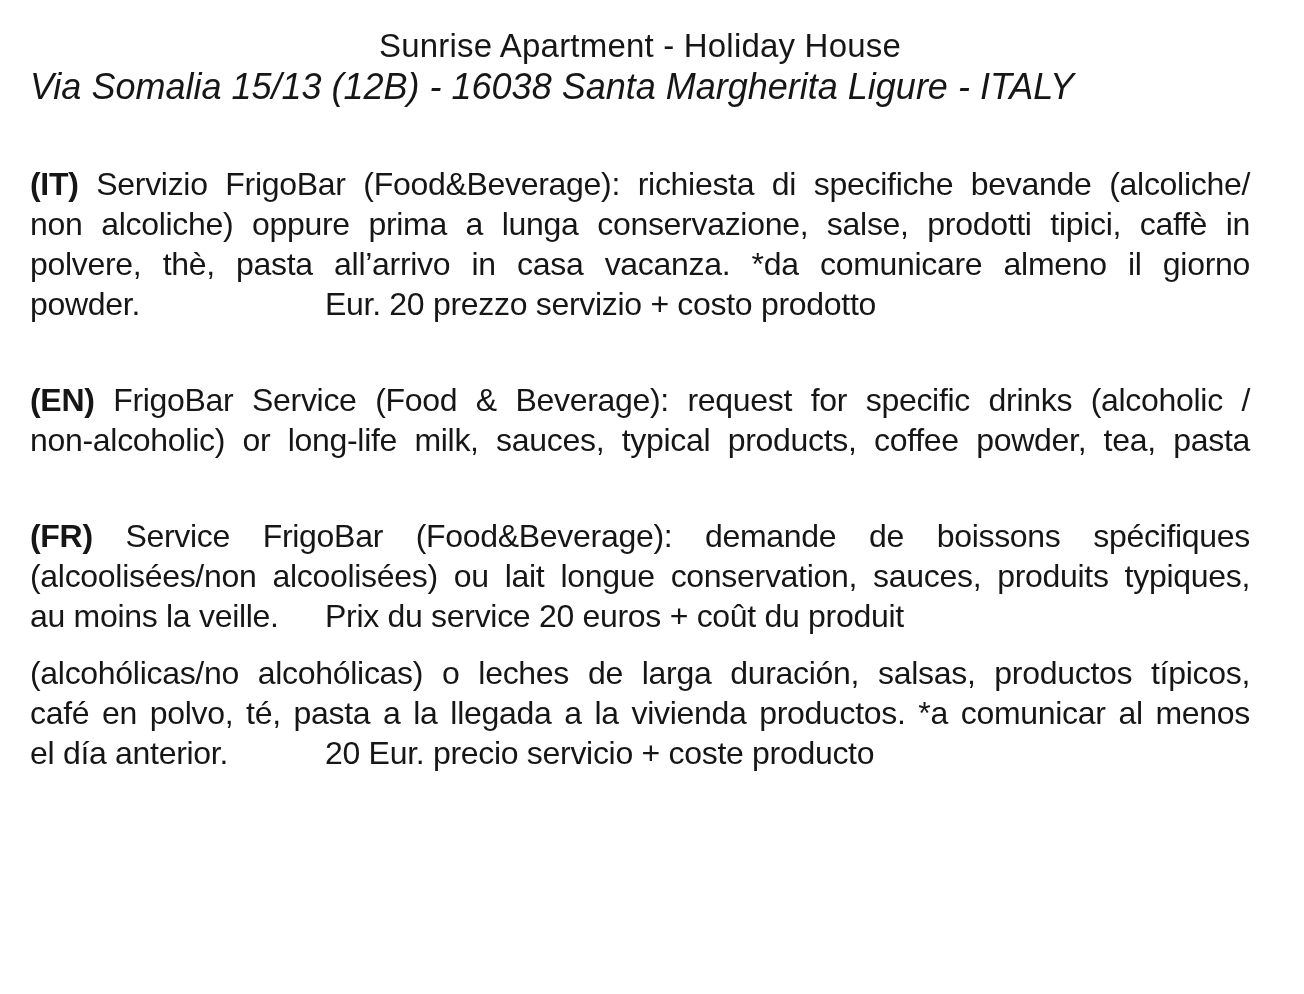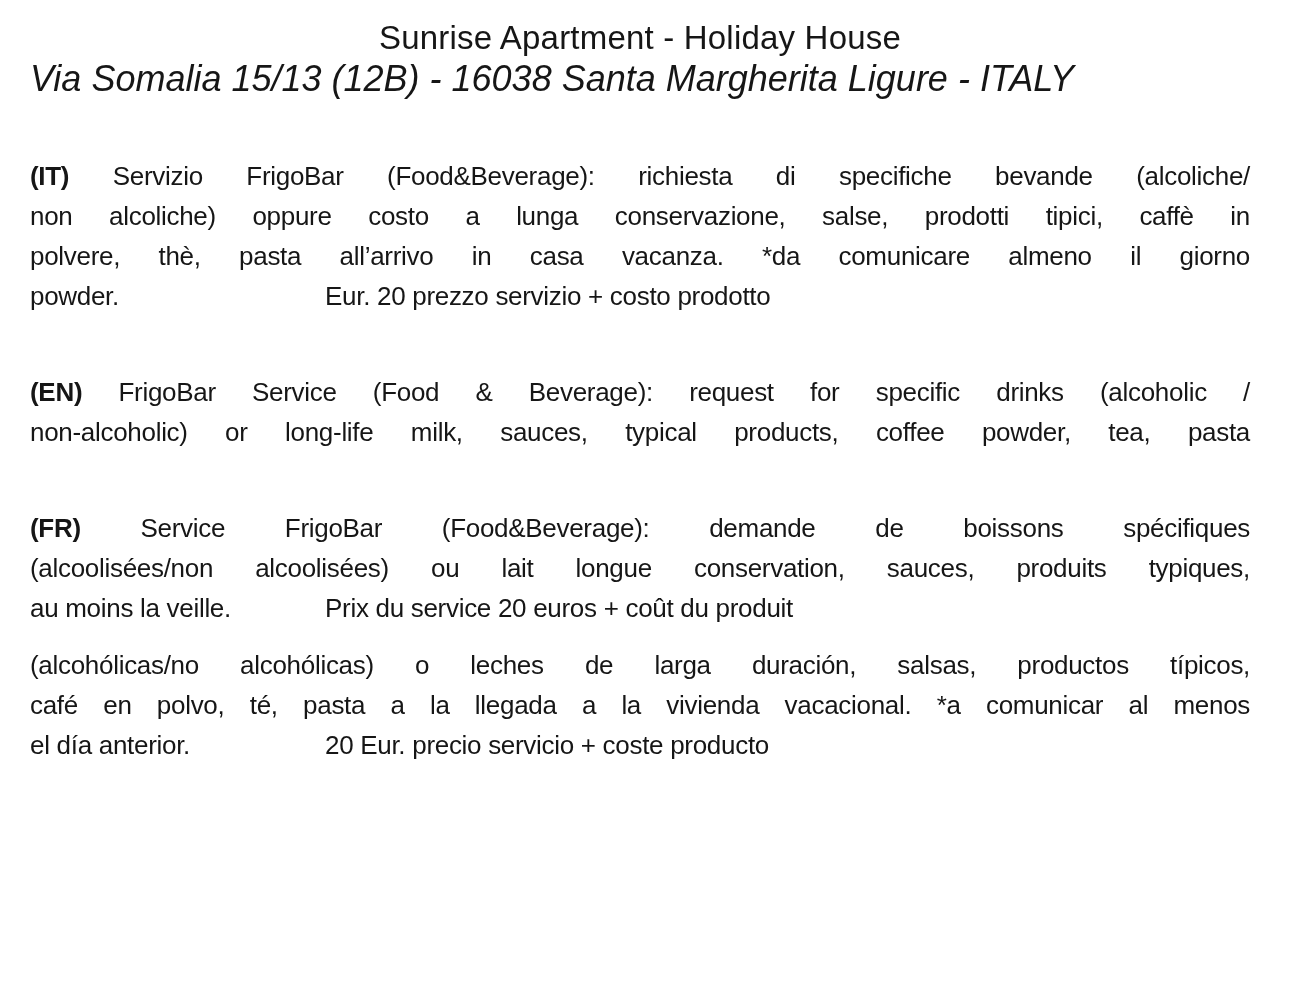--- a/index.html
+++ b/index.html
@@ -7,42 +7,42 @@
     width: 1304px;
     height: 994px;
     background: #ffffff;
     font-family: "Liberation Sans", sans-serif;
     color: #161616;
     overflow: hidden;
   }
   .page {
     width: 1280px;
     height: 994px;
-    padding: 18px 30px 0 30px;
+    padding: 26px 30px 0 30px;
   }
   .doc-title {
     font-size: 33px;
     line-height: 40px;
     text-align: center;
     font-weight: 400;
     letter-spacing: 0.2px;
   }
   .doc-subtitle {
     font-size: 36px;
     line-height: 42px;
     text-align: left;
     font-weight: 400;
     font-style: italic;
   }
   .paras { margin-top: 56px; }
   .para { margin-bottom: 56px; }
   .para.fr { margin-bottom: 17px; }
   .para.es { margin-bottom: 0; }
   .bline {
-    font-size: 26px;
+    font-size: 32px;
     line-height: 40px;
     letter-spacing: -0.3px;
     text-align: justify;
     text-align-last: justify;
     text-justify: inter-word;
     white-space: normal;
   }
   .bline.last {
     text-align: left;
     text-align-last: auto;
@@ -60,36 +60,36 @@
 
 <div class="page">
 
   <div class="doc-title">Sunrise Apartment - Holiday House</div>
   <div class="doc-subtitle">Via Somalia 15/13 (12B) - 16038 Santa Margherita Ligure - ITALY</div>
 
   <div class="paras">
 
     <div class="para it">
       <div class="bline"><span class="lang-tag">(IT)</span><span> Servizio FrigoBar (Food&amp;Beverage): richiesta di specifiche bevande (alcoliche/</span></div>
-      <div class="bline">non alcoliche) oppure costo a lunga conservazione, salse, prodotti tipici, caffè in</div>
+      <div class="bline">non alcoliche) oppure prima a lunga conservazione, salse, prodotti tipici, caffè in</div>
       <div class="bline">polvere, thè, pasta all’arrivo in casa vacanza. *da comunicare almeno il giorno</div>
       <div class="bline last"><span class="l4left">powder.</span><span class="price">Eur. 20 prezzo servizio + costo prodotto</span></div>
     </div>
 
     <div class="para en">
       <div class="bline"><span class="lang-tag">(EN)</span><span> FrigoBar Service (Food &amp; Beverage): request for specific drinks (alcoholic /</span></div>
       <div class="bline">non-alcoholic) or long-life milk, sauces, typical products, coffee powder, tea, pasta</div>
     </div>
 
     <div class="para fr">
       <div class="bline"><span class="lang-tag">(FR)</span><span> Service FrigoBar (Food&amp;Beverage): demande de boissons spécifiques</span></div>
       <div class="bline">(alcoolisées/non alcoolisées) ou lait longue conservation, sauces, produits typiques,</div>
       <div class="bline last"><span class="l4left">au moins la veille.</span><span class="price">Prix du service 20 euros + coût du produit</span></div>
     </div>
 
     <div class="para es">
       <div class="bline">(alcohólicas/no alcohólicas) o leches de larga duración, salsas, productos típicos,</div>
-      <div class="bline">café en polvo, té, pasta a la llegada a la vivienda vacacional. *a comunicar al menos</div>
+      <div class="bline">café en polvo, té, pasta a la llegada a la vivienda productos. *a comunicar al menos</div>
       <div class="bline last"><span class="l4left">el día anterior.</span><span class="price">20 Eur. precio servicio + coste producto</span></div>
     </div>
 
   </div>
 </div>
 
 </body></html>

